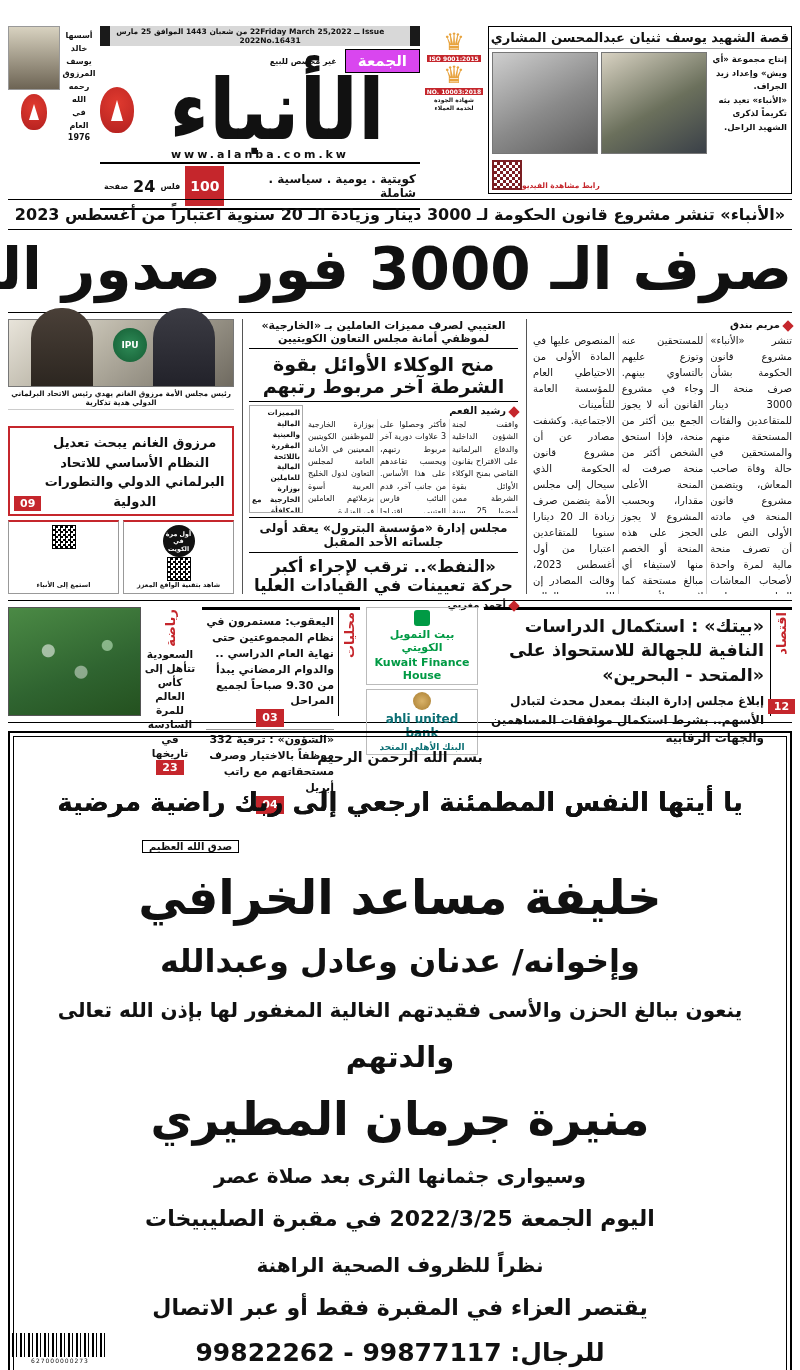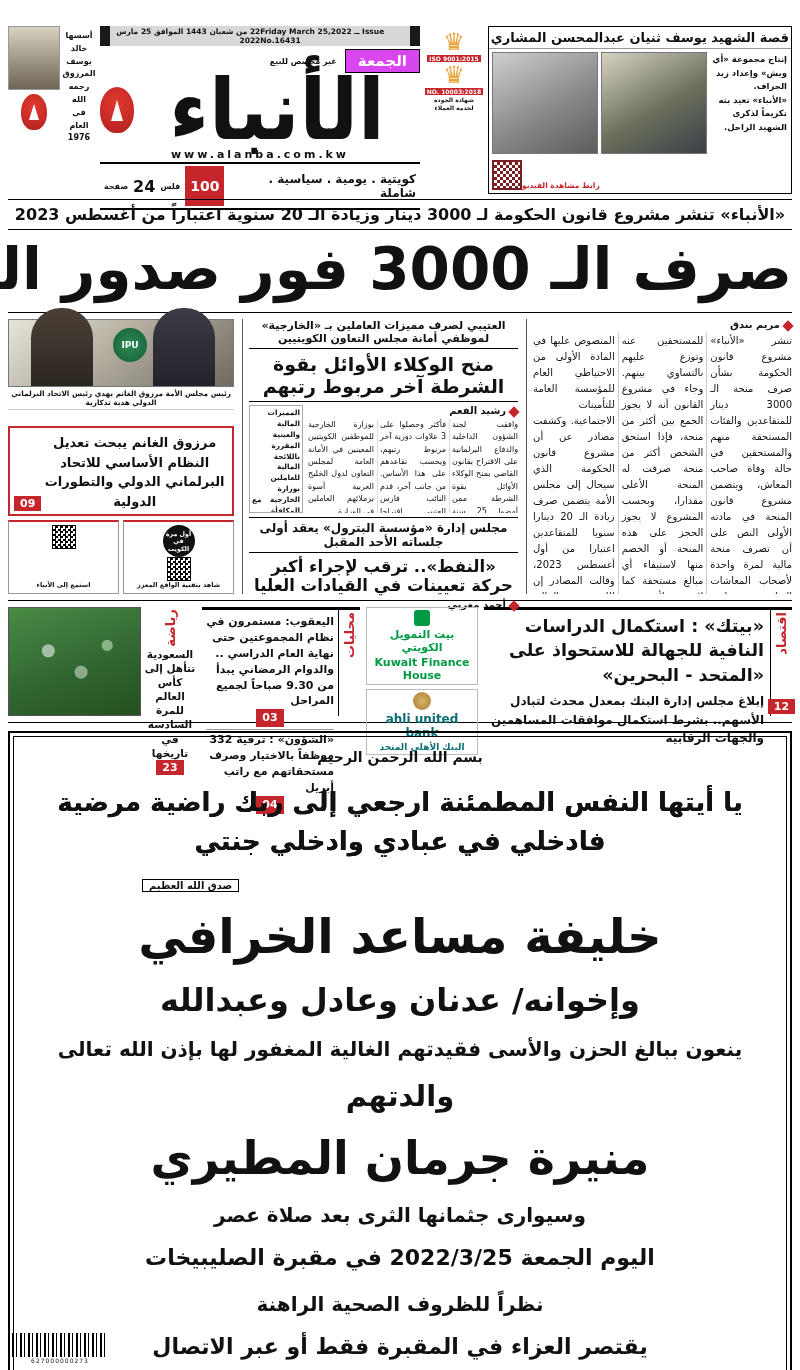--- a/index.html
+++ b/index.html
@@ -314,21 +314,20 @@
         <span class="badge">23</span>
       </div>
       <div class="sport-photo"></div>
     </div>
   </div>
 
   <div class="obit">
     <div class="obit-bismillah">بسم الله الرحمن الرحيم</div>
     <div class="obit-verse">
       <div>يا أيتها النفس المطمئنة ارجعي إلى ربك راضية مرضية</div>
-      <div>فادخلي في عبادي وادخلي جنتي</div>
     </div>
     <div class="obit-sadq">صدق الله العظيم</div>
     <div class="obit-name">خليفة مساعد الخرافي</div>
     <div class="obit-brothers">وإخوانه/ عدنان وعادل وعبدالله</div>
     <div class="obit-line">ينعون ببالغ الحزن والأسى فقيدتهم الغالية المغفور لها بإذن الله تعالى</div>
     <div class="obit-mother">والدتهم</div>
     <div class="obit-deceased">منيرة جرمان المطيري</div>
     <div class="obit-burial">وسيوارى جثمانها الثرى بعد صلاة عصر</div>
     <div class="obit-date">اليوم الجمعة 2022/3/25 في مقبرة الصليبيخات</div>
     <div class="obit-health">نظراً للظروف الصحية الراهنة</div>

